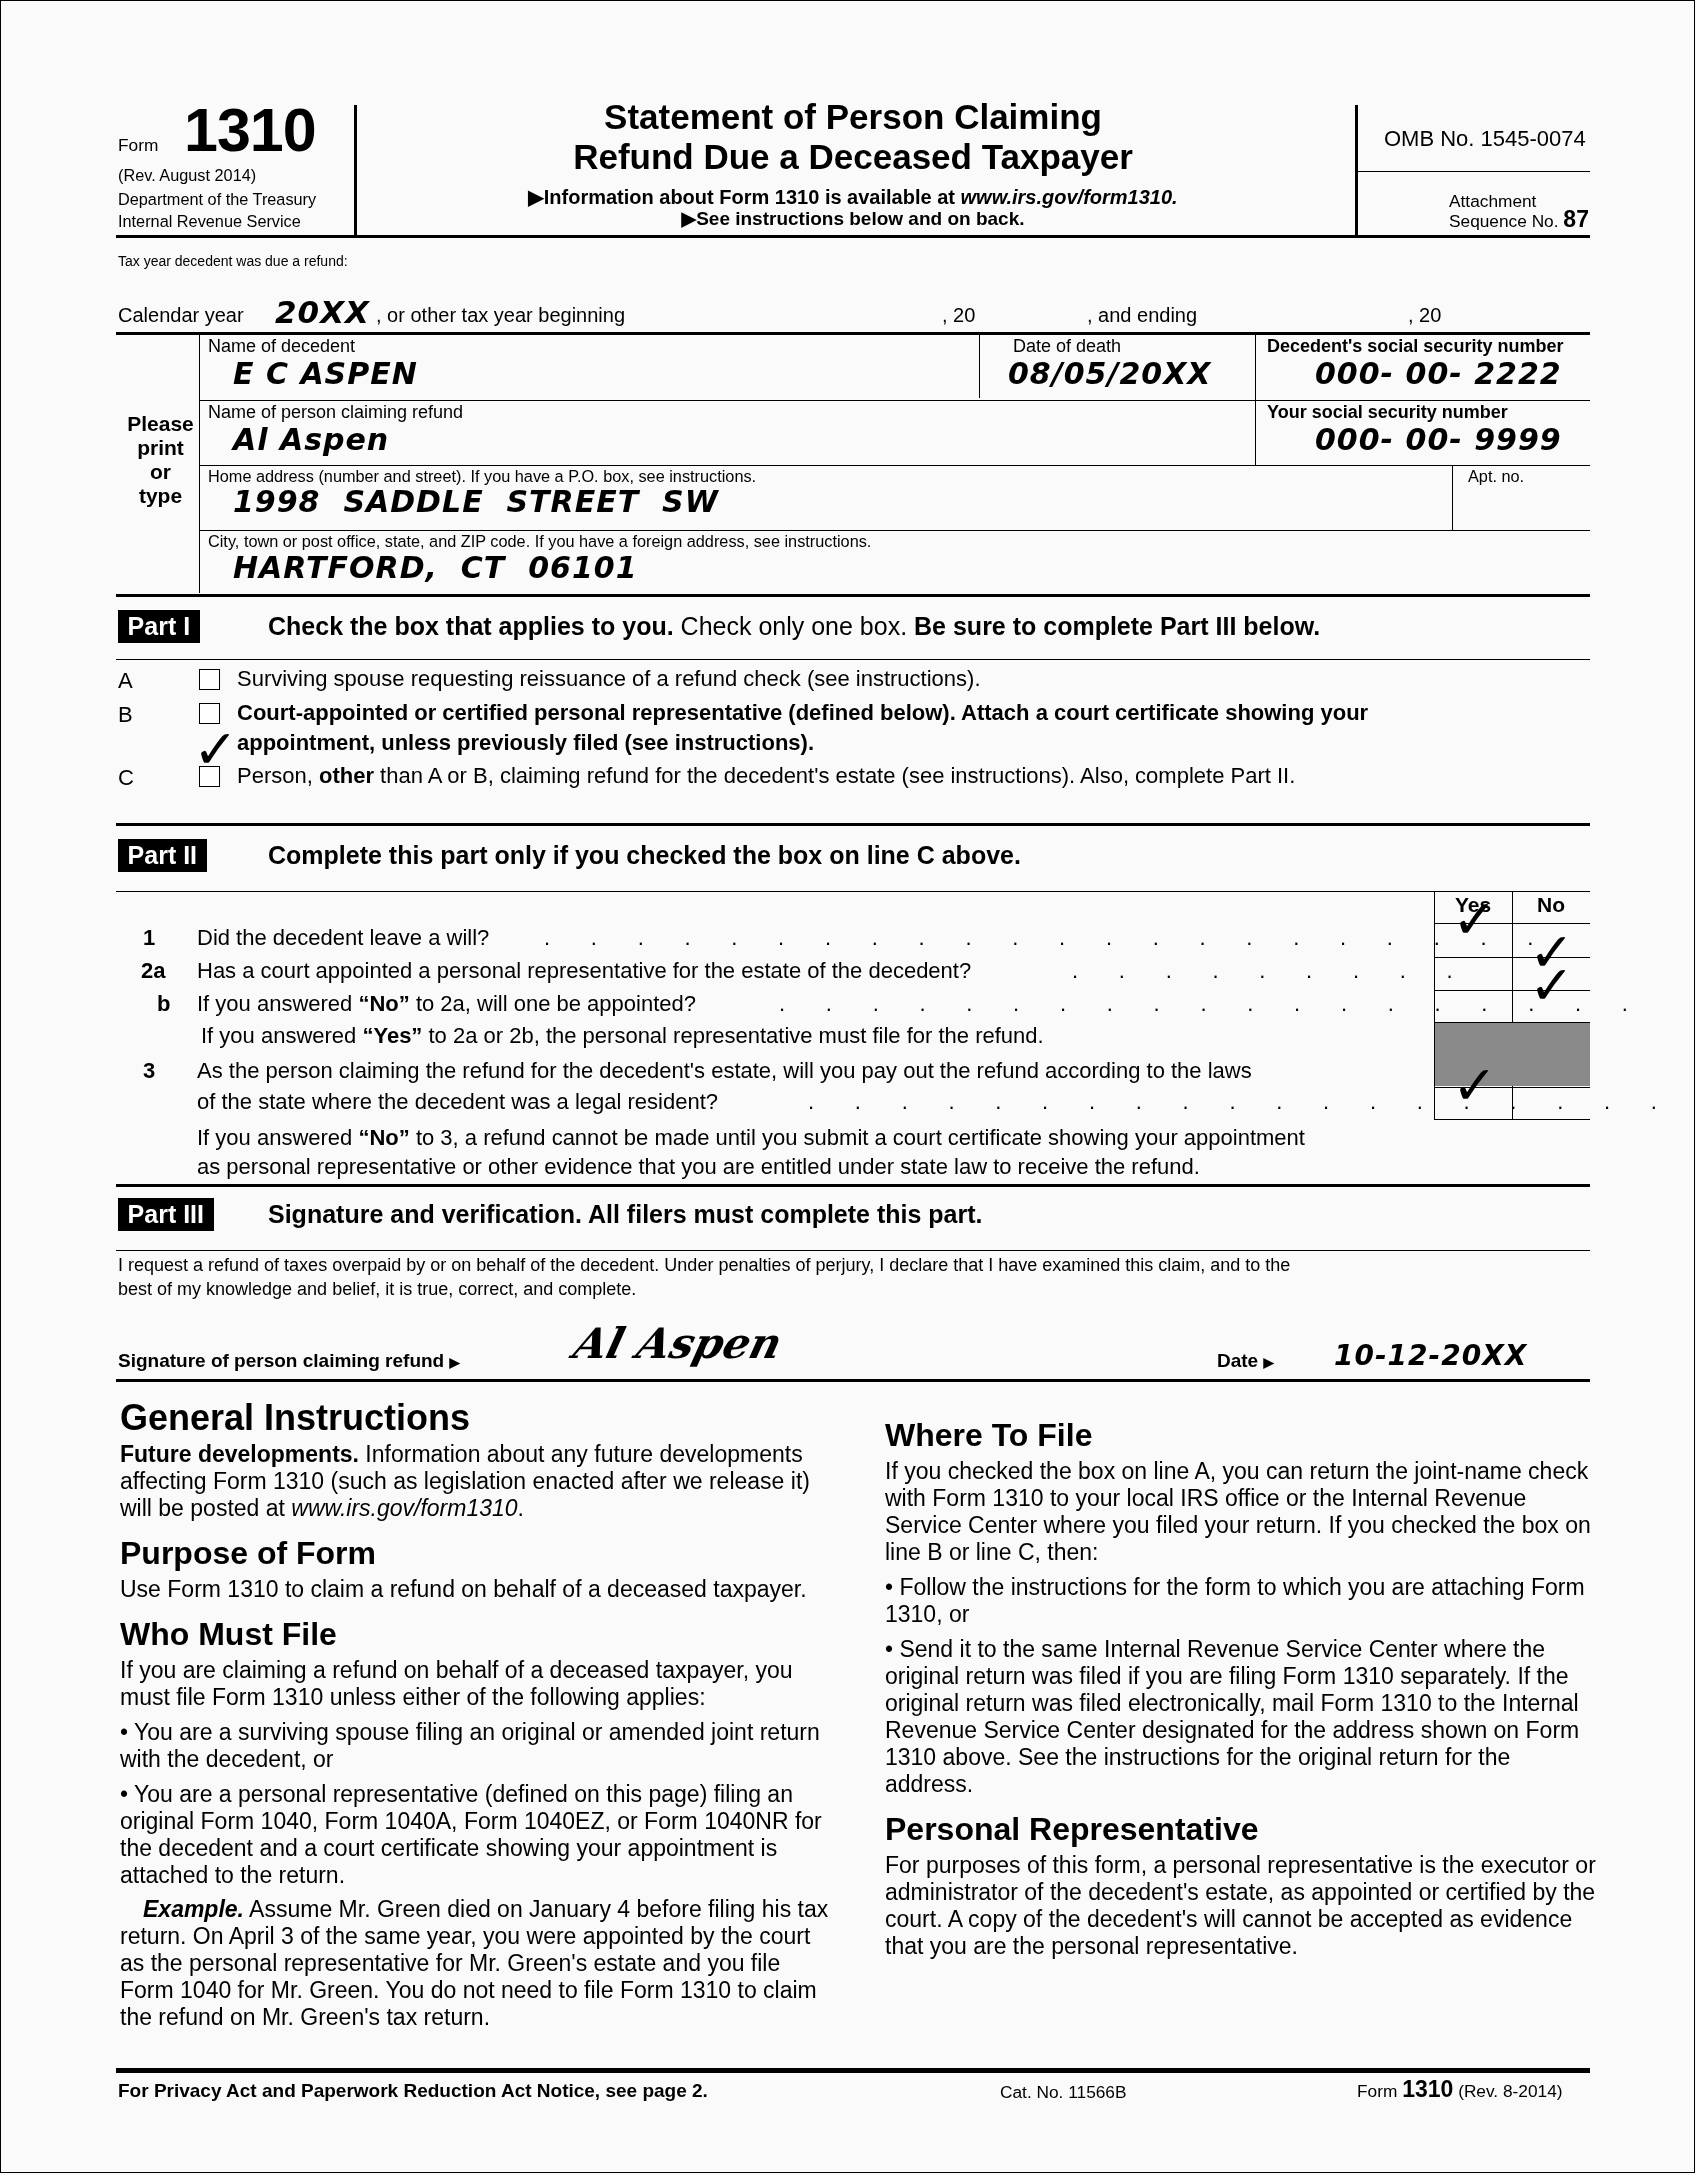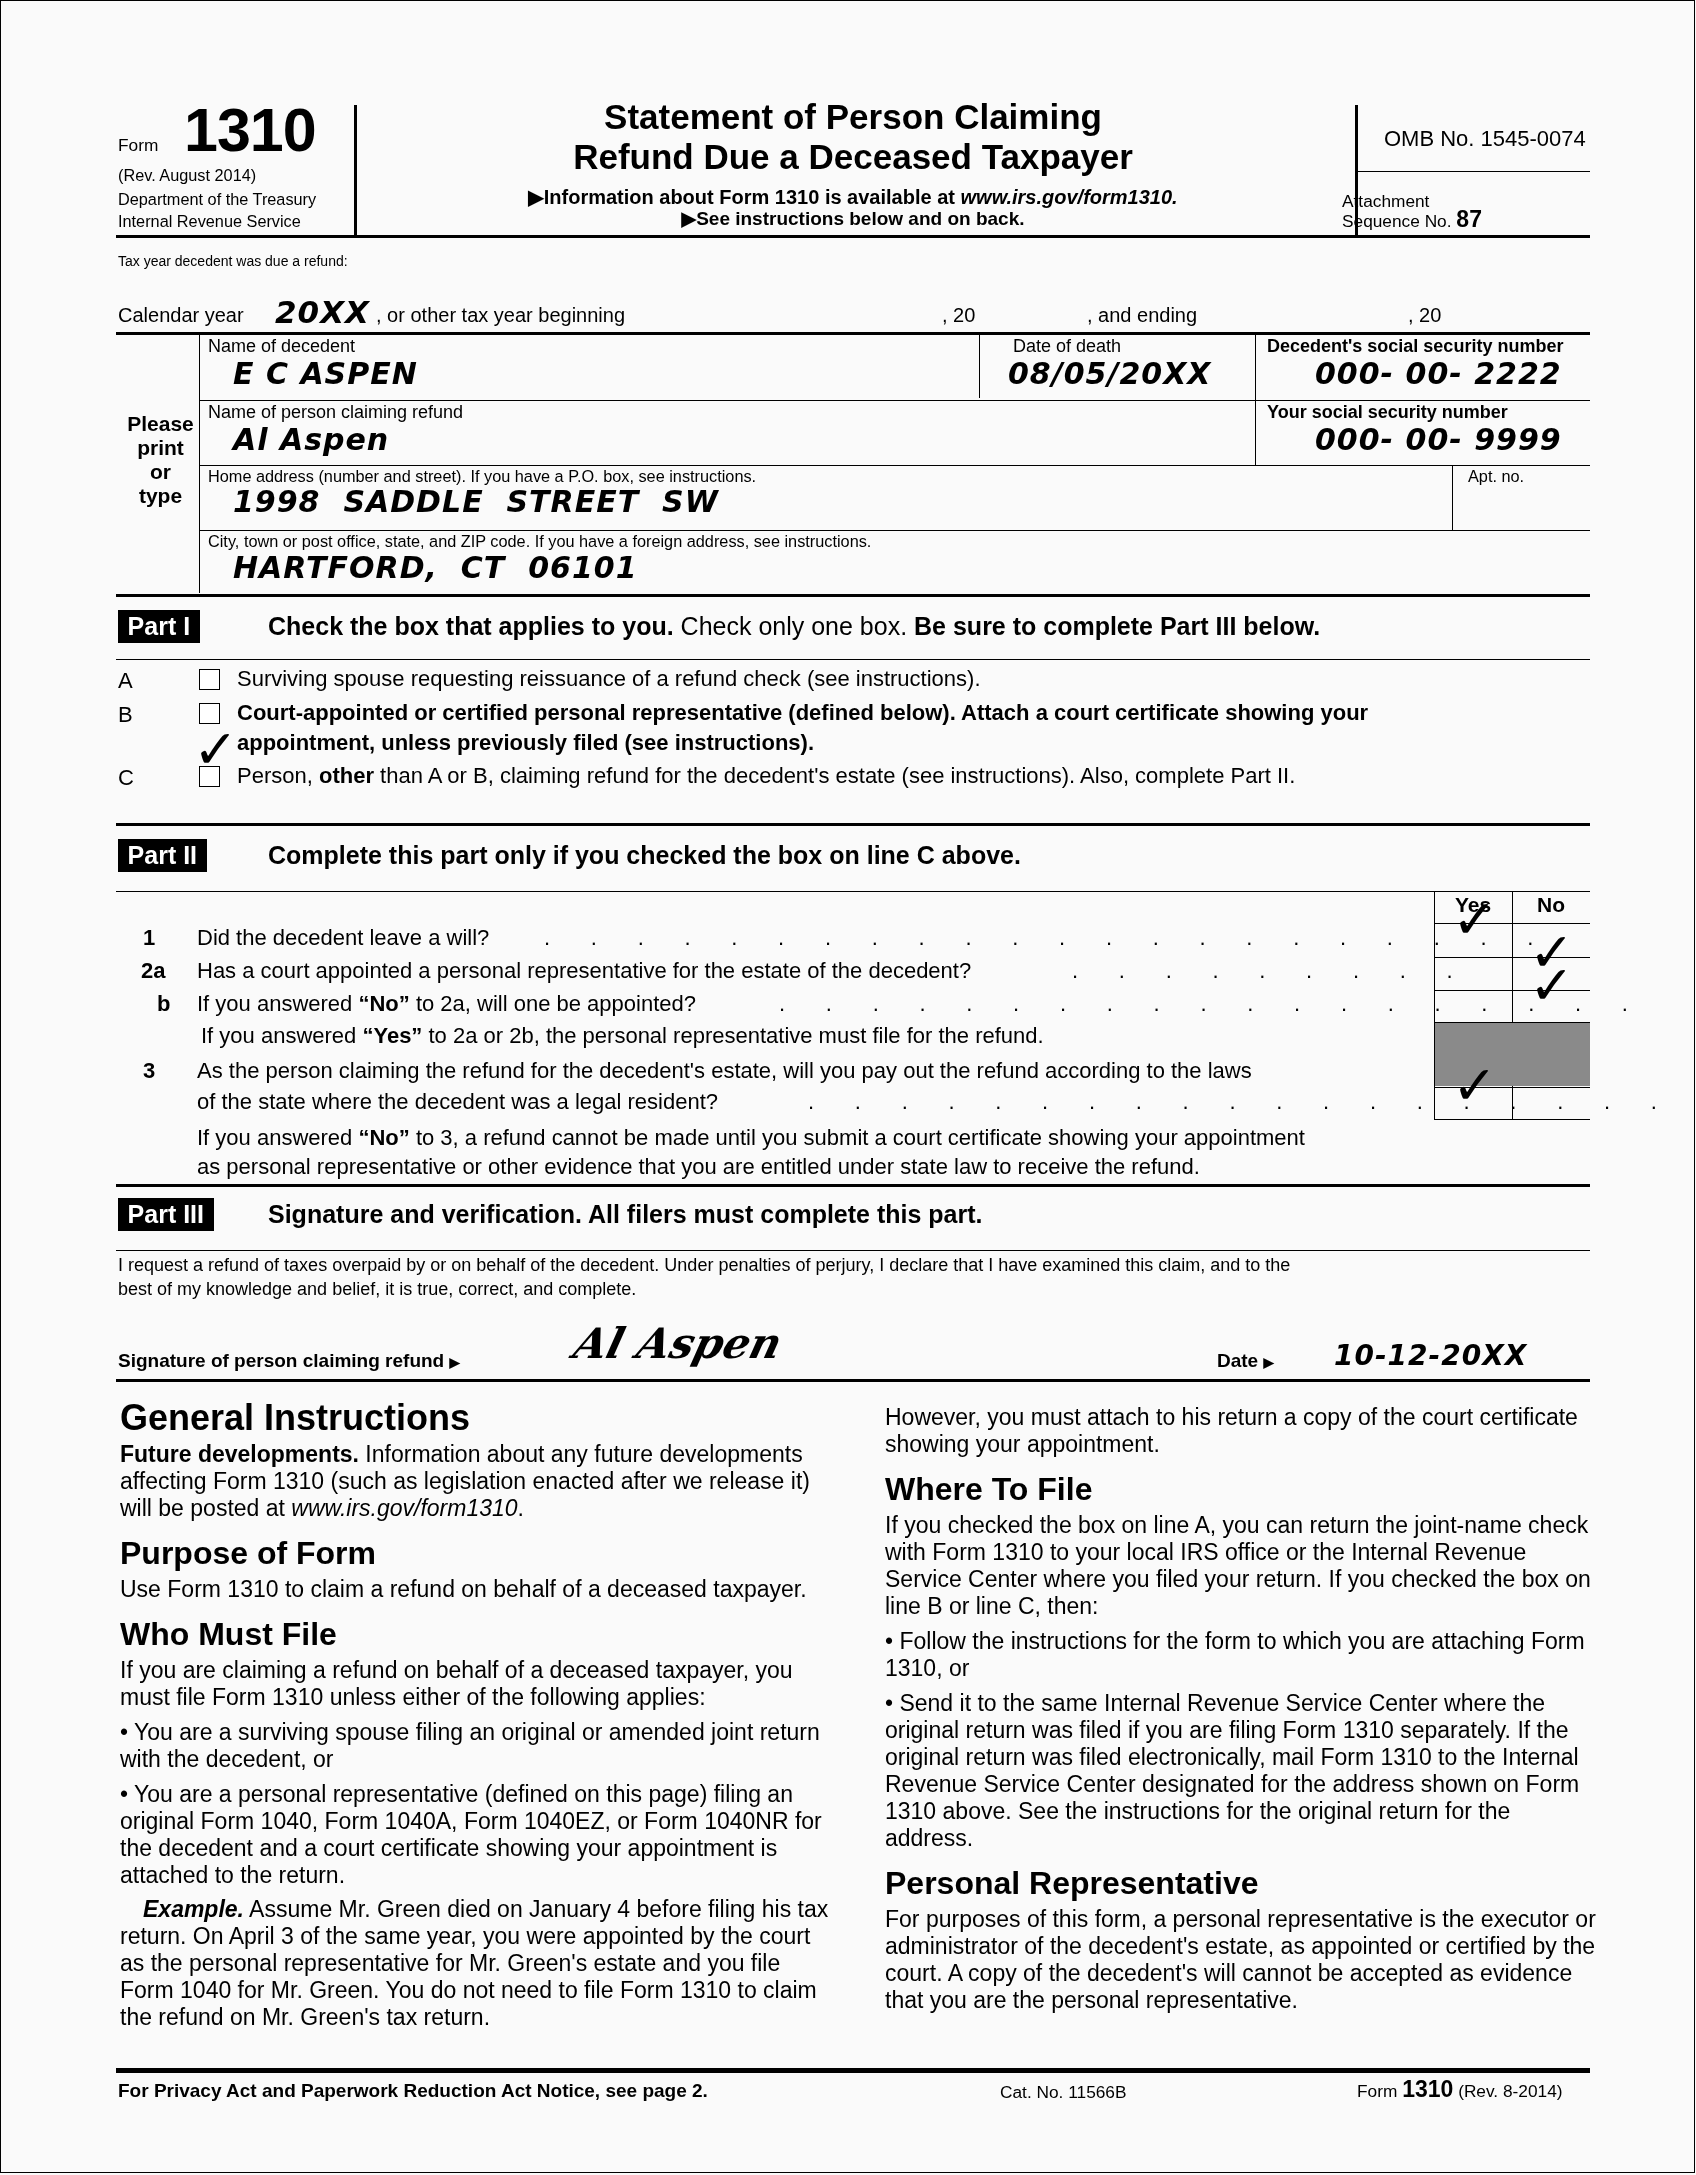--- a/index.html
+++ b/index.html
@@ -47,21 +47,21 @@
   <div class="abs" style="left:357px;top:184px;width:990px;text-align:center;font-size:20px;font-weight:bold;">
     <span>▶</span><span>Information about Form 1310 is available at</span>
     <i>www.irs.gov/form1310.</i>
   </div>
   <div class="abs" style="left:357px;top:206px;width:990px;text-align:center;font-size:19px;font-weight:bold;">
     <span>▶</span><span>See instructions below and on back.</span>
   </div>
   <div class="vline" style="left:1354px;top:104px;height:131px;width:2.9px;"></div>
   <div class="abs" style="left:1383px;top:125px;font-size:22px;">OMB No. 1545-0074</div>
   <div class="hline" style="left:1355px;top:170px;width:234px;"></div>
-  <div class="abs" style="left:1341px;top:191px;font-size:17.3px;line-height:18px;">
+  <div class="abs" style="left:1448px;top:191px;font-size:17.3px;line-height:18px;">
     <div>Attachment</div>
     <div><span>Sequence No.</span> <b style="font-size:23px;">87</b></div>
   </div>
   <div class="hline thick" style="left:115px;top:234px;width:1474px;"></div>
 
   <div class="lbl" style="left:117px;top:252px;font-size:14px;">Tax year decedent was due a refund:</div>
   <div class="lbl" style="left:117px;top:303px;font-size:20px;">Calendar year</div>
   <div class="abs hw" style="left:274px;top:293px;font-size:31px;">20XX</div>
   <div class="lbl" style="left:375px;top:303px;font-size:20px;">, or other tax year beginning</div>
   <div class="abs" style="left:672px;top:293px;width:269px;height:33px;"></div>
@@ -198,21 +198,20 @@
     <h3>Purpose of Form</h3>
     <p>Use Form 1310 to claim a refund on behalf of a deceased taxpayer.</p>
     <h3>Who Must File</h3>
     <p>If you are claiming a refund on behalf of a deceased taxpayer, you must file Form 1310 unless either of the following applies:</p>
     <p>• You are a surviving spouse filing an original or amended joint return with the decedent, or</p>
     <p>• You are a personal representative (defined on this page) filing an original Form 1040, Form 1040A, Form 1040EZ, or Form 1040NR for the decedent and a court certificate showing your appointment is attached to the return.</p>
     <p style="text-indent:23px;"><b><i>Example.</i></b><span> Assume Mr. Green died on January 4 before filing his tax return. On April 3 of the same year, you were appointed by the court as the personal representative for Mr. Green's estate and you file Form 1040 for Mr. Green. You do not need to file Form 1310 to claim the refund on Mr. Green's tax return.</span></p>
   </div>
 
   <div class="instr" style="left:884px;top:1403px;width:711px;">
-    <p>However, you must attach to his return a copy of the court certificate showing your appointment.</p>
     <h3>Where To File</h3>
     <p>If you checked the box on line A, you can return the joint-name check with Form 1310 to your local IRS office or the Internal Revenue Service Center where you filed your return. If you checked the box on line B or line C, then:</p>
     <p>• Follow the instructions for the form to which you are attaching Form 1310, or</p>
     <p>• Send it to the same Internal Revenue Service Center where the original return was filed if you are filing Form 1310 separately. If the original return was filed electronically, mail Form 1310 to the Internal Revenue Service Center designated for the address shown on Form 1310 above. See the instructions for the original return for the address.</p>
     <h3>Personal Representative</h3>
     <p>For purposes of this form, a personal representative is the executor or administrator of the decedent's estate, as appointed or certified by the court. A copy of the decedent's will cannot be accepted as evidence that you are the personal representative.</p>
   </div>
 
   <div class="hline thicker" style="left:115px;top:2067px;width:1474px;"></div>
   <div class="lbl" style="left:117px;top:2079px;font-size:19px;font-weight:bold;">For Privacy Act and Paperwork Reduction Act Notice, see page 2.</div>

